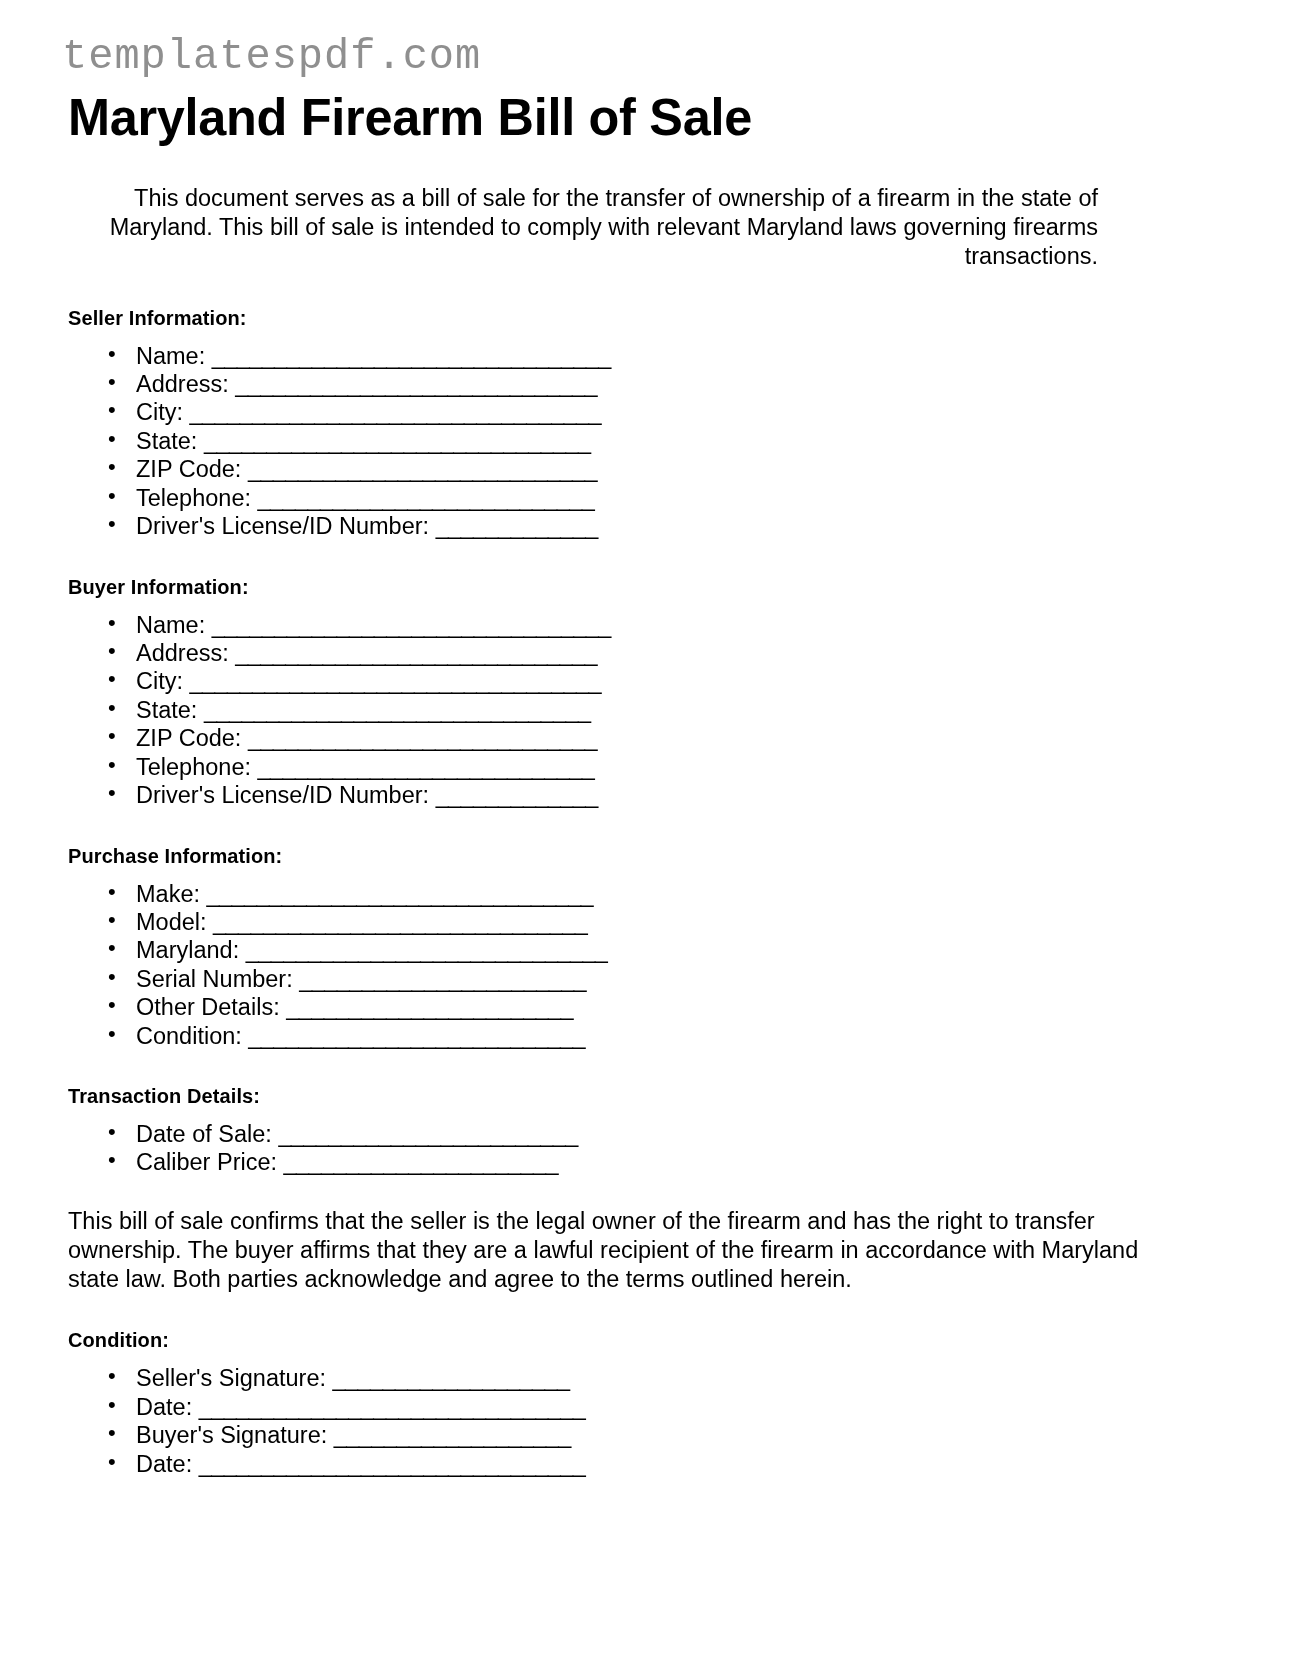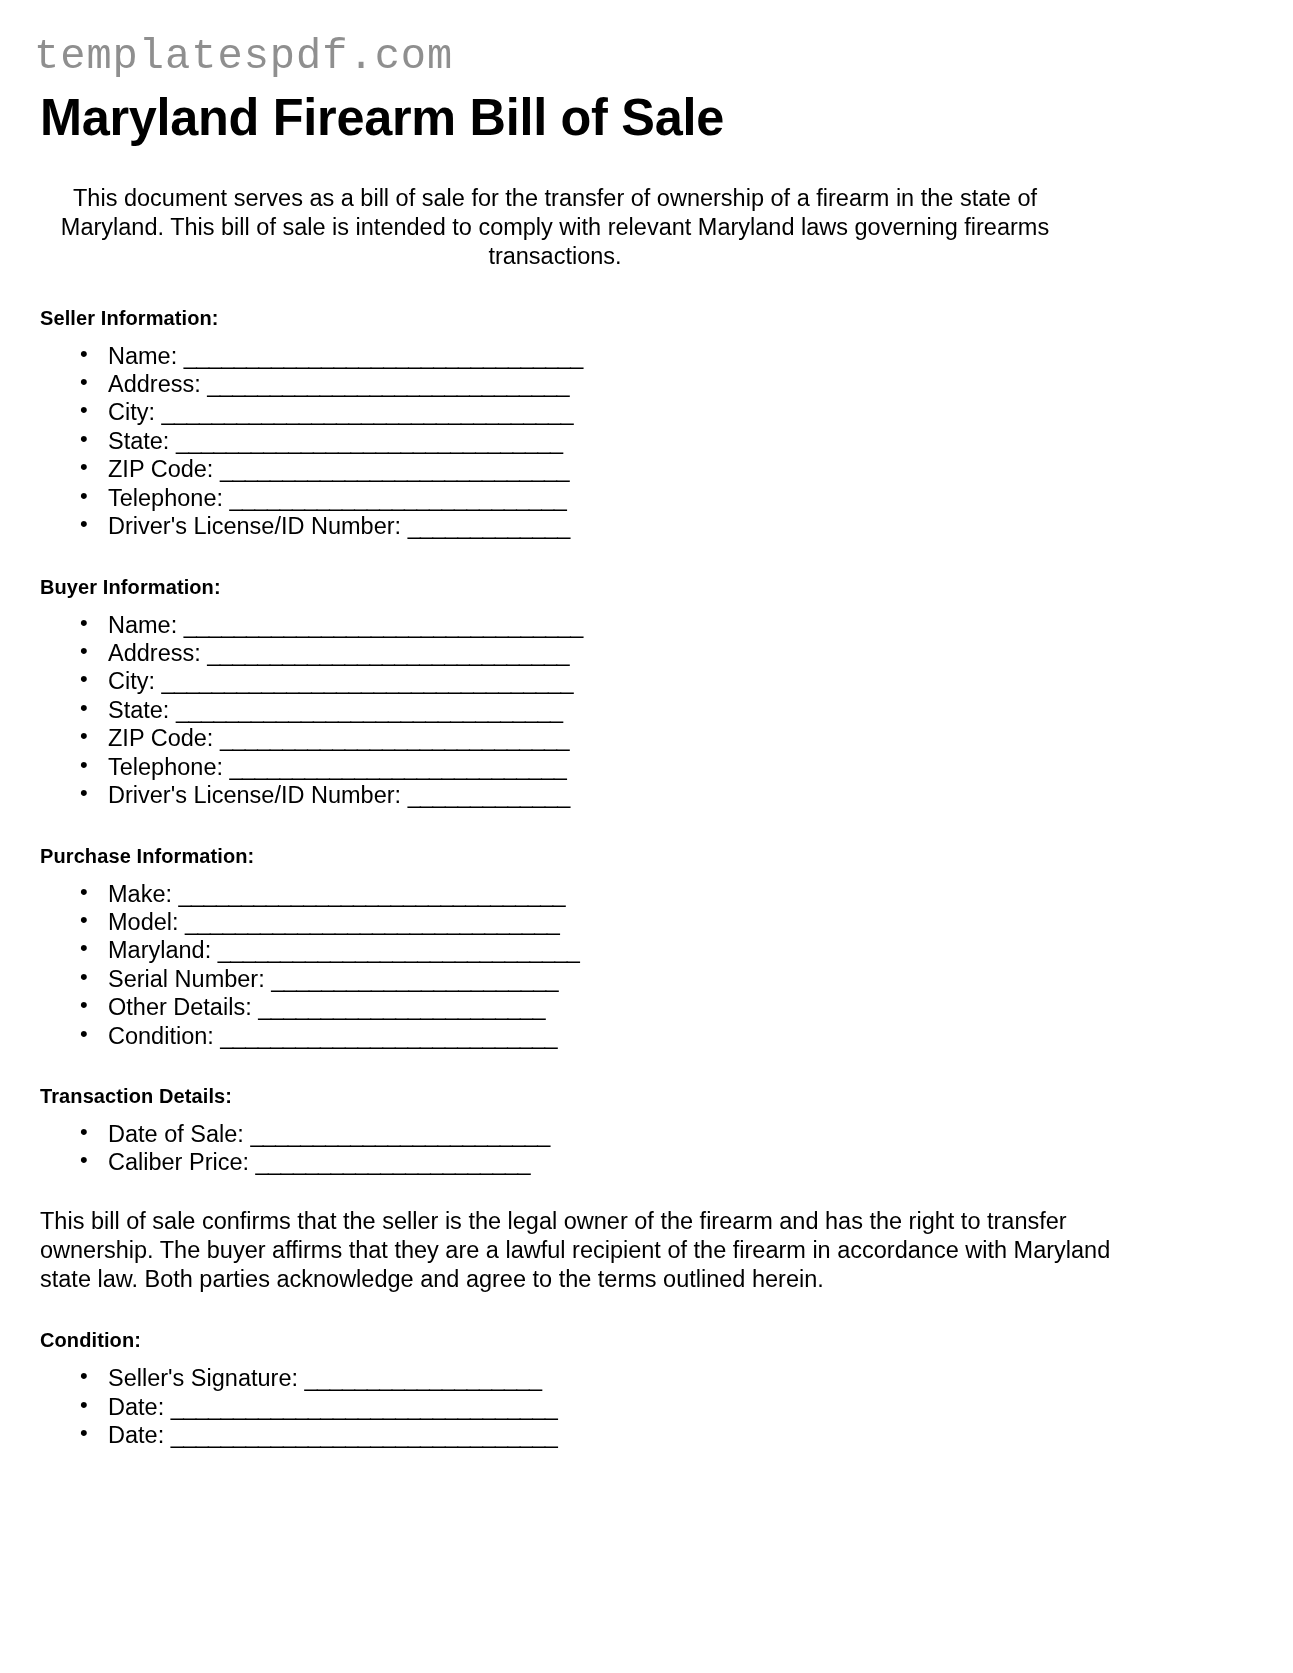--- a/index.html
+++ b/index.html
@@ -12,21 +12,21 @@
     height: 1673px;
     font-family: "Liberation Sans", sans-serif;
     color: #000000;
     overflow: hidden;
   }
   .page {
     position: relative;
     width: 1293px;
     height: 1298px;
     box-sizing: border-box;
-    padding: 0 32px;
+    padding: 0 60px;
     background: #ffffff;
   }
   .watermark {
     font-family: "Liberation Mono", "DejaVu Sans Mono", monospace;
     font-size: 42px;
     color: #8f8f8f;
     letter-spacing: 1px;
     line-height: 1;
     padding-top: 36px;
     padding-left: 2px;
@@ -40,21 +40,21 @@
     margin: 10px 0 0 8px;
     letter-spacing: -0.3px;
     transform: scaleX(0.97);
     transform-origin: left center;
   }
   .body-para {
     font-size: 23.5px;
     line-height: 1.24;
     margin: 38px 0 0 8px;
     width: 1030px;
-    text-align: center;
+    text-align: right;
   }
   .section-heading {
     font-size: 20px;
     font-weight: bold;
     line-height: 1.2;
     margin: 34px 0 0 8px;
     letter-spacing: 0.1px;
   }
   ul.field-list {
     list-style: none;
@@ -134,16 +134,17 @@
     <li><span>Date of Sale:</span> <span class="blank">________________________</span></li>
     <li><span>Caliber Price:</span> <span class="blank">______________________</span></li>
   </ul>
 
   <p class="closing-para">This bill of sale confirms that the seller is the legal owner of the firearm and has the right to transfer ownership. The buyer affirms that they are a lawful recipient of the firearm in accordance with Maryland state law. Both parties acknowledge and agree to the terms outlined herein.</p>
 
   <h2 class="section-heading">Condition:</h2>
   <ul class="field-list">
     <li><span>Seller's Signature:</span> <span class="blank">___________________</span></li>
     <li><span>Date:</span> <span class="blank">_______________________________</span></li>
+    <li><span>Buyer's Signature:</span> <span class="blank">___________________</span></li>
     <li><span>Date:</span> <span class="blank">_______________________________</span></li>
   </ul>
 
 </div>
 
 </body></html>

